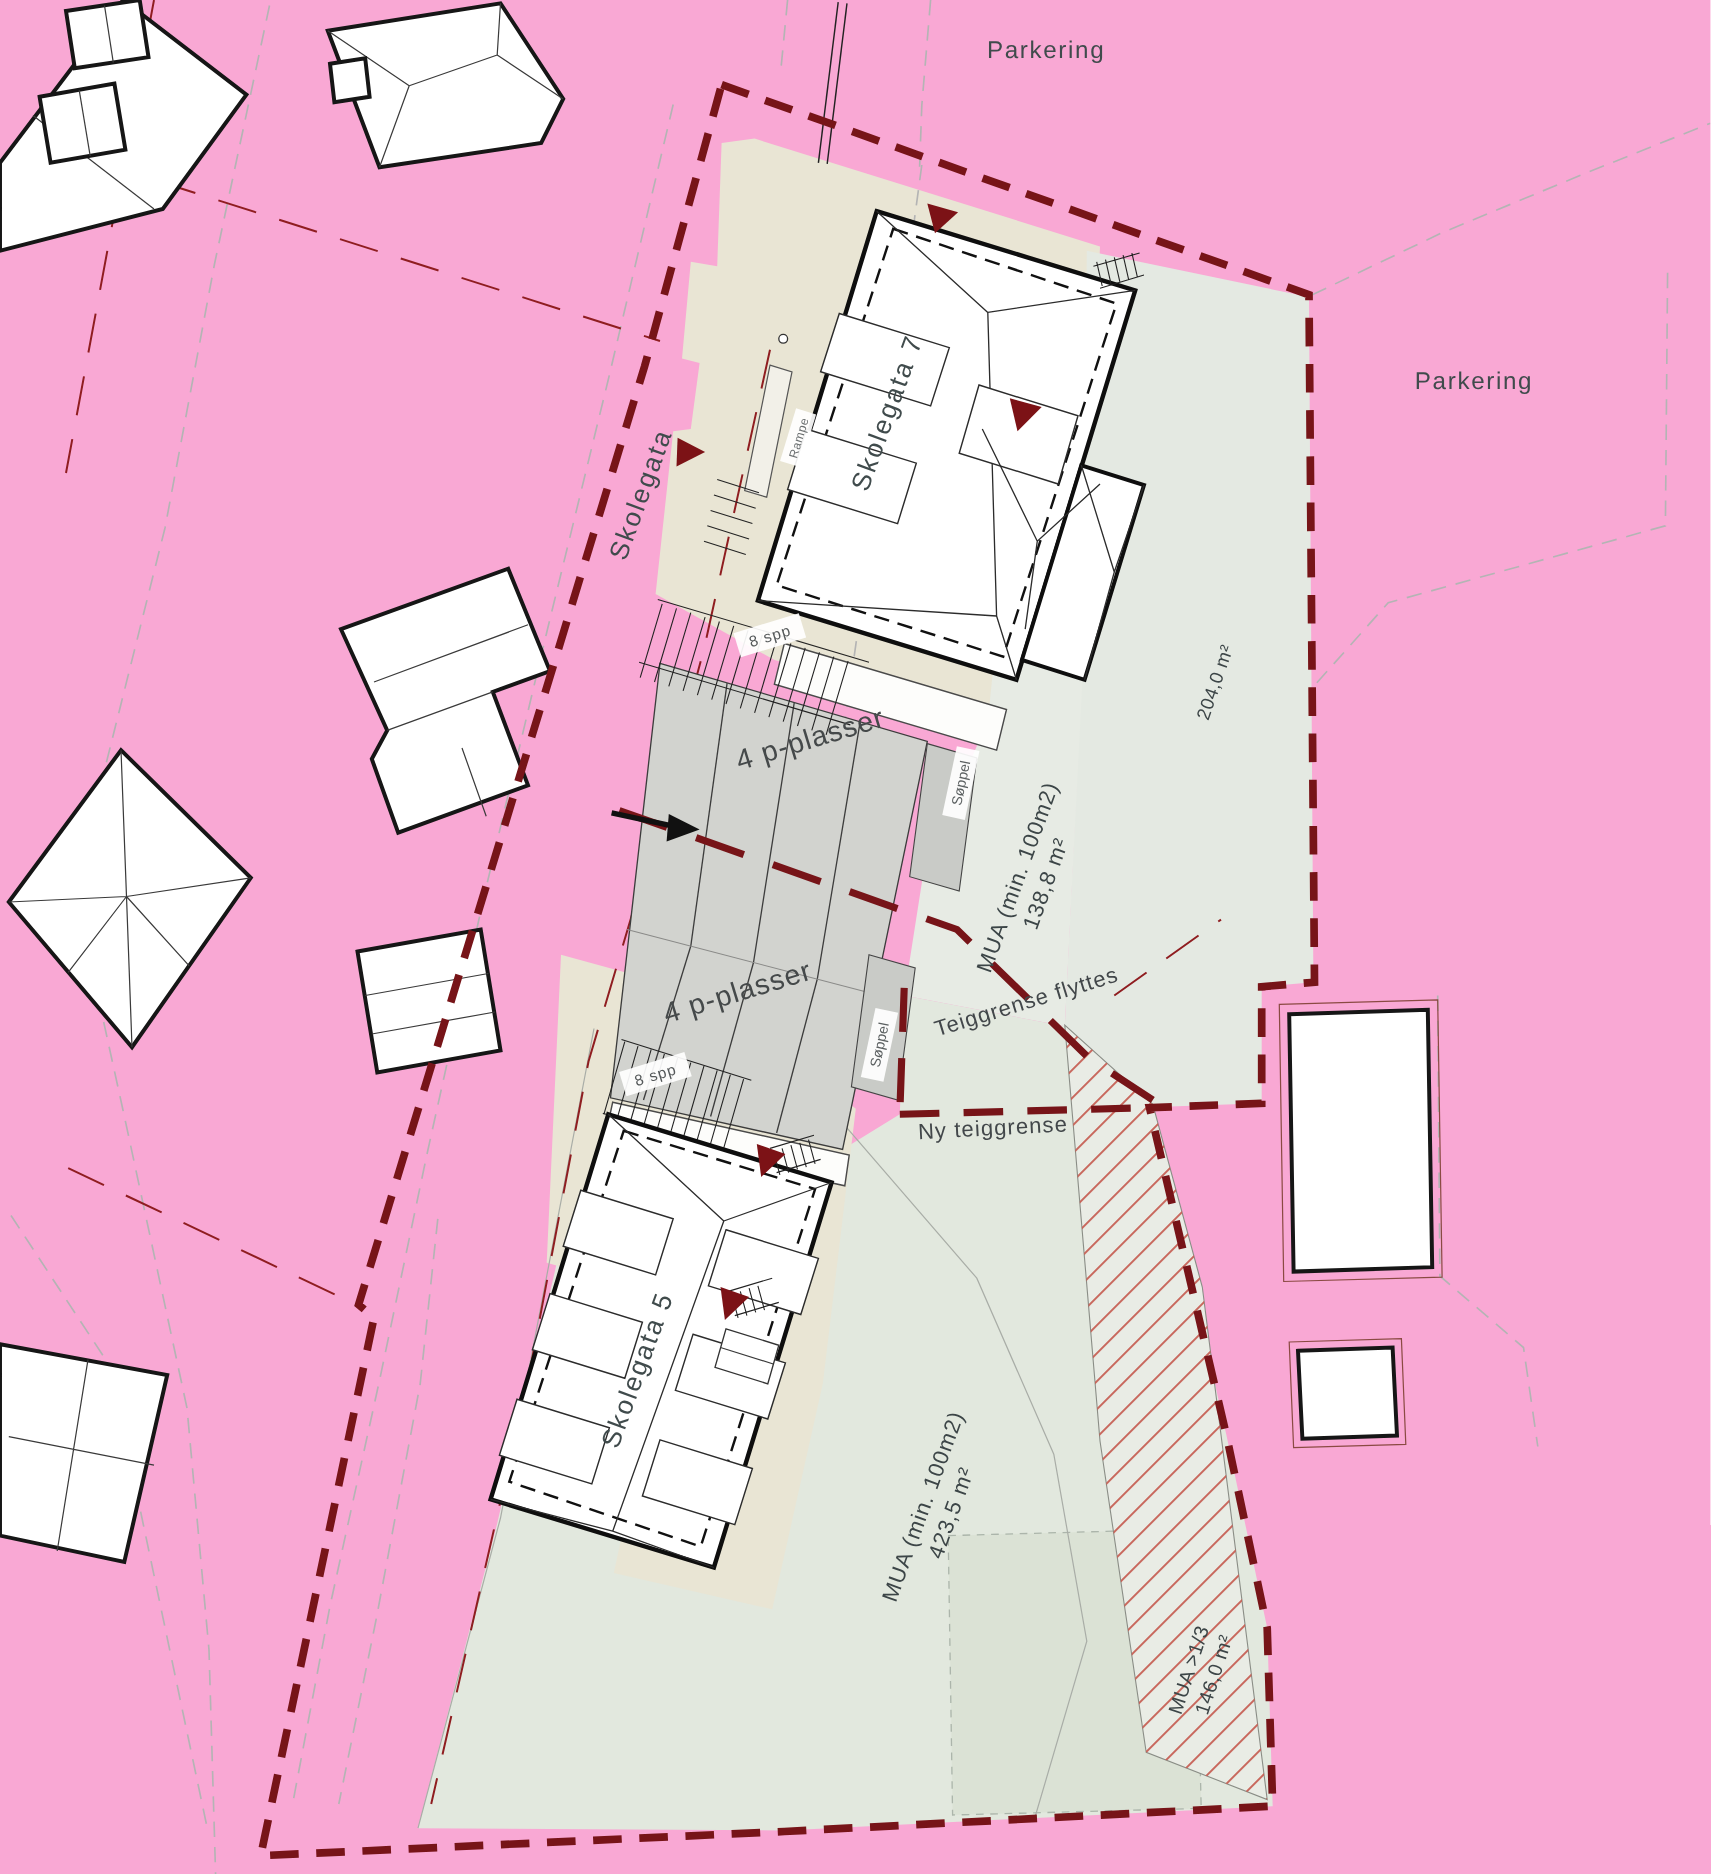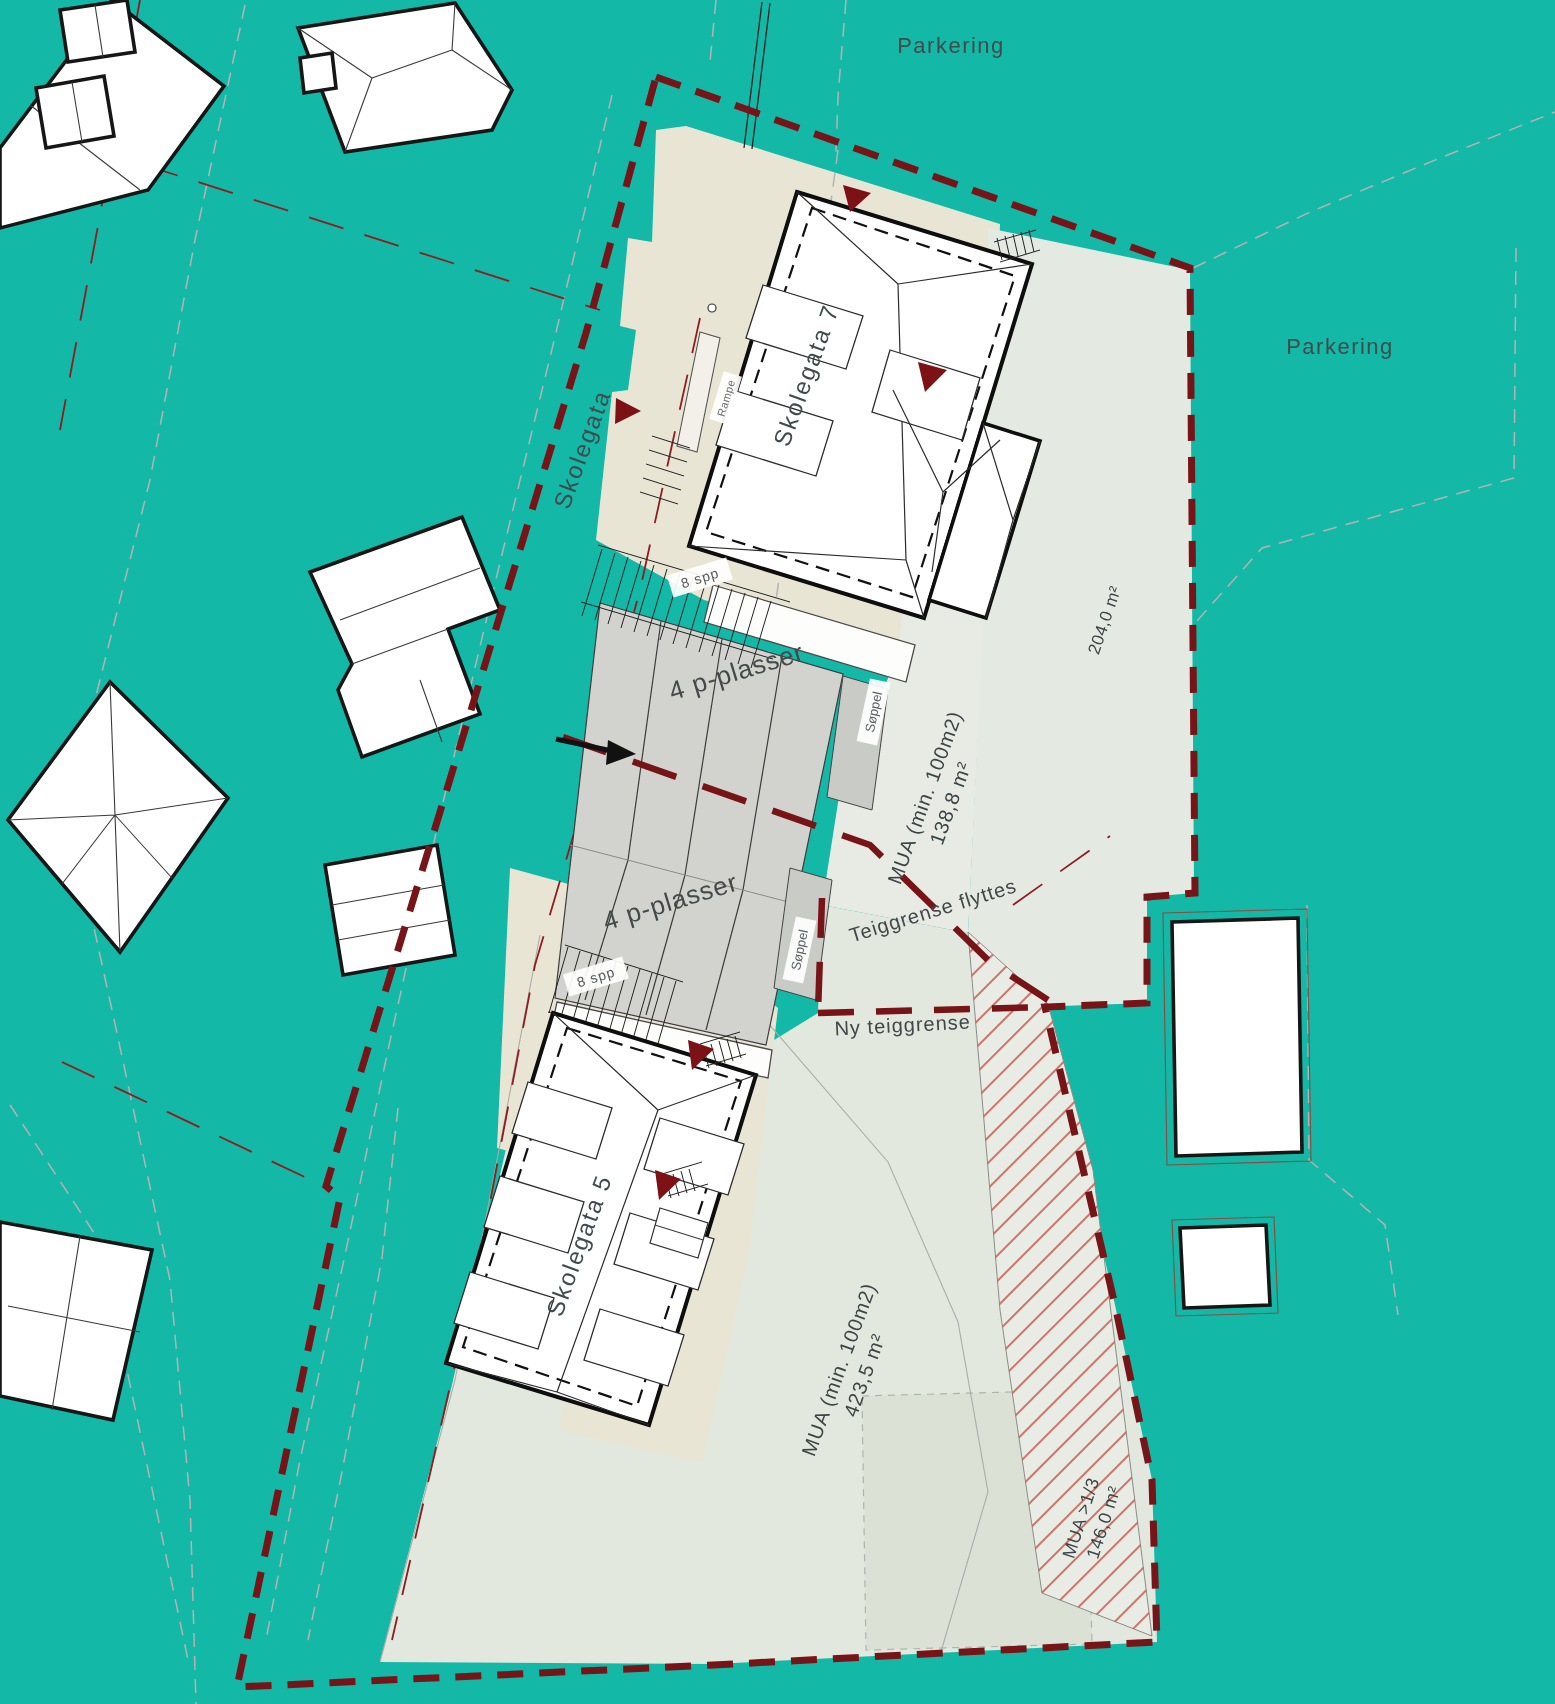--- a/index.html
+++ b/index.html
@@ -1,16 +1,16 @@
 <!DOCTYPE html>
 <html><head>
 <meta charset="utf-8">
 <style>
   html,body{margin:0;padding:0;background:#fff;}
-  .plan-wrap{width:1555px;height:1704px;position:relative;background:#14b8a6;overflow:hidden;
+  .plan-wrap{width:1555px;height:1704px;position:relative;background:#f9a8d4;overflow:hidden;
     font-family:"Liberation Sans", sans-serif;}
   svg{display:block;}
   text{font-family:"Liberation Sans", sans-serif;fill:#404b4c;}
   .lbl-big{font-size:22px;letter-spacing:1.5px;}
   .lbl-street{font-size:24px;letter-spacing:2px;}
   .lbl-bldg{font-size:24px;letter-spacing:2px;}
   .lbl-park{font-size:26px;letter-spacing:1px;fill:#45494a;}
   .lbl-mua{font-size:20px;letter-spacing:1px;fill:#3c4547;}
   .lbl-mua-sm{font-size:18px;letter-spacing:.5px;fill:#3c4547;}
   .lbl-area{font-size:17px;letter-spacing:.5px;fill:#3c4547;}

